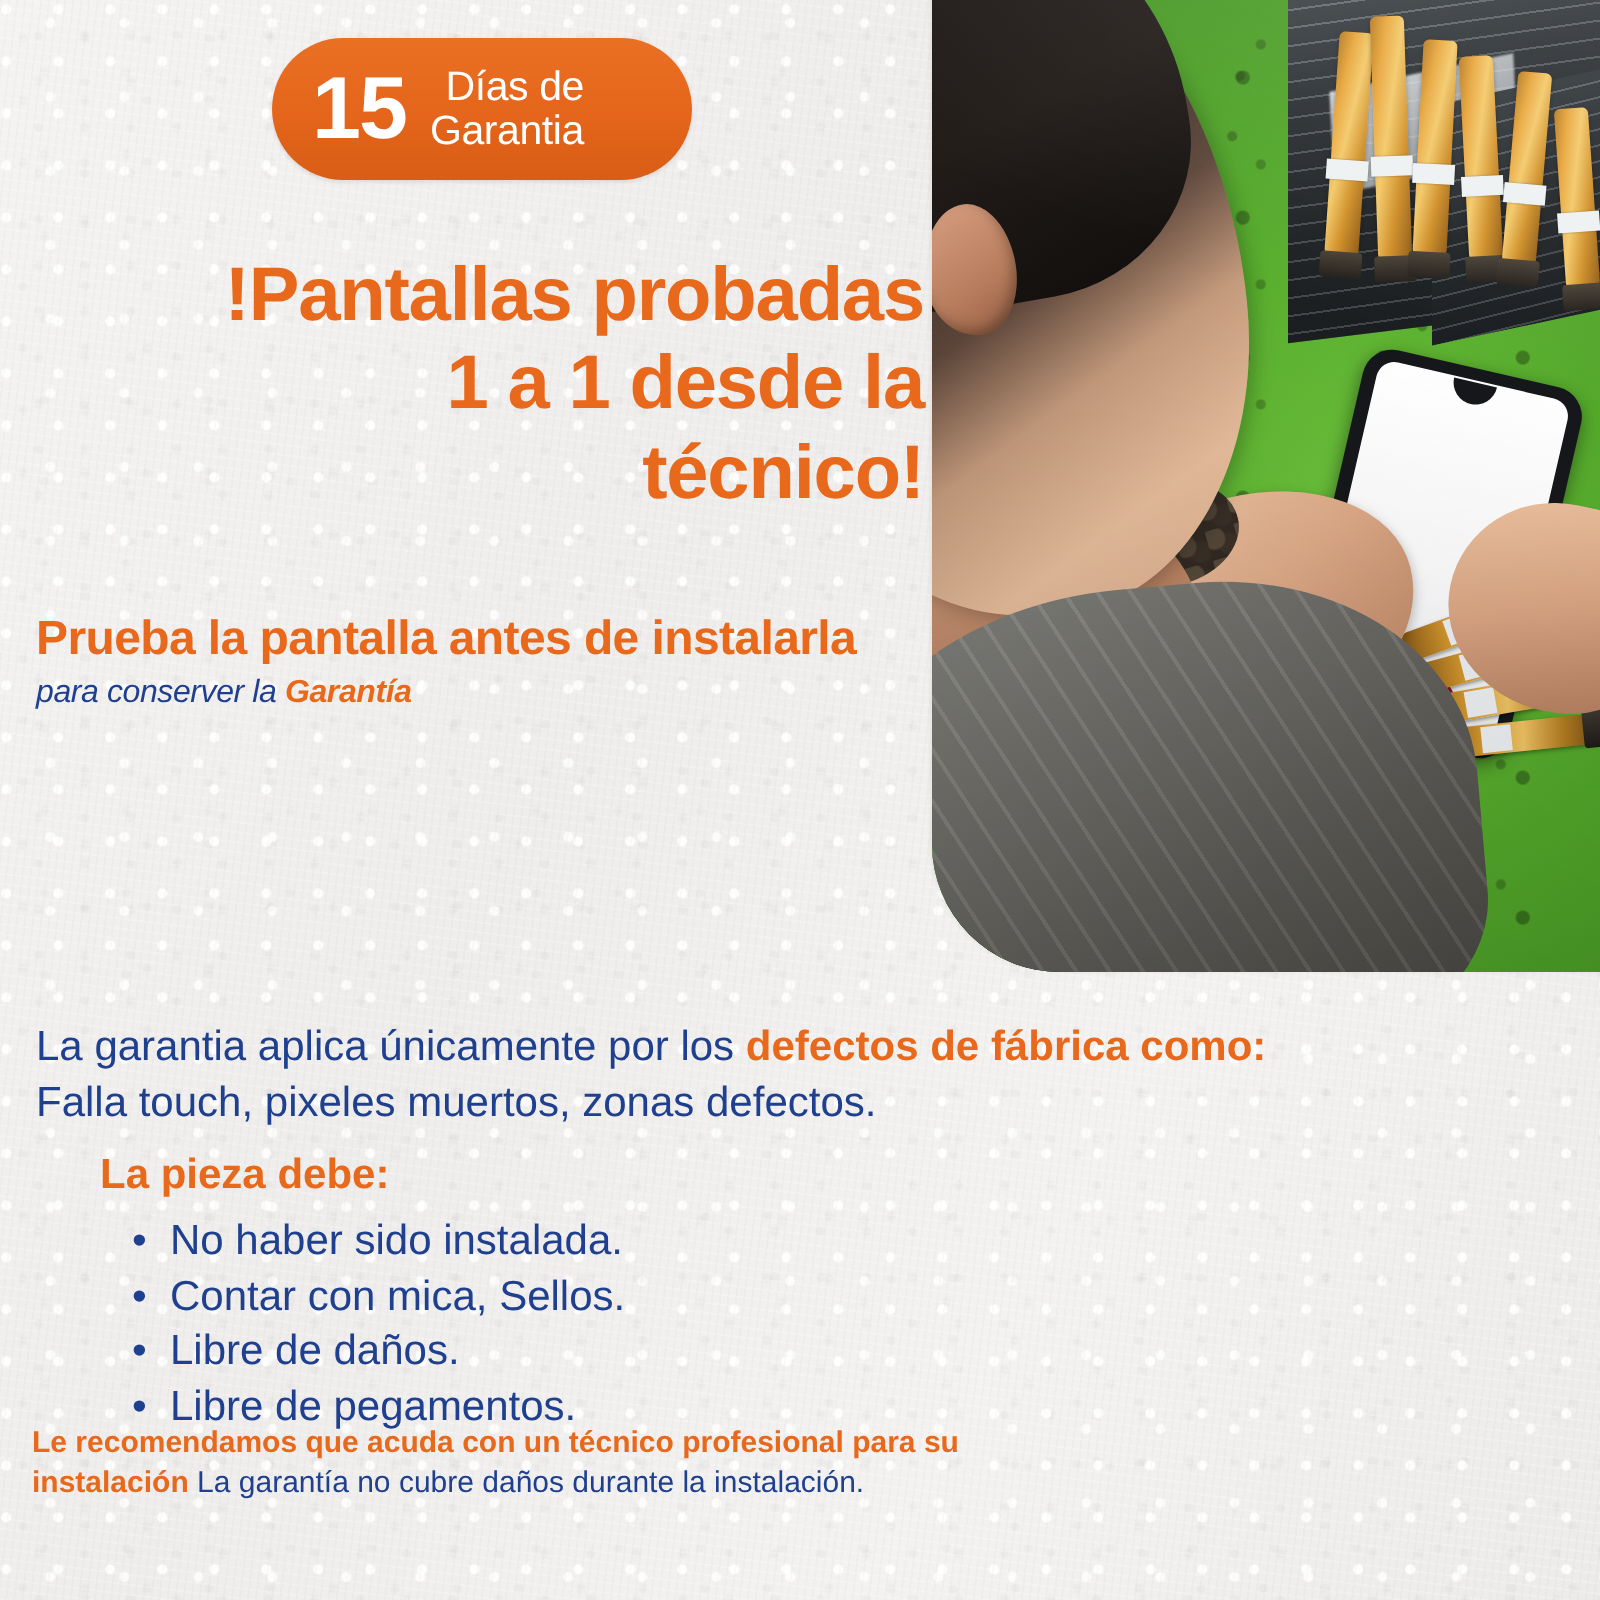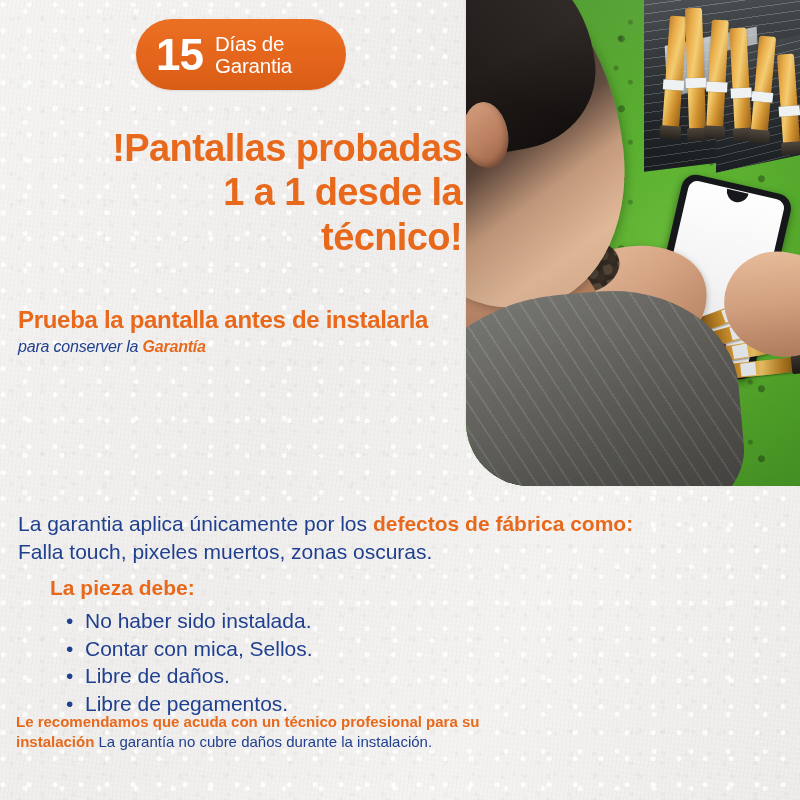--- a/index.html
+++ b/index.html
@@ -61,20 +61,21 @@
     letter-spacing: -1px;
     margin-left: 20px;
     margin-right: 12px;
     font-family: "Liberation Sans", sans-serif;
   }
   .badge-lines {
     display: flex;
     flex-direction: column;
     justify-content: center;
     line-height: 1.04;
+    align-items: flex-end;
   }
   .badge-lines span {
     color: #ffffff;
     font-size: 20.5px;
     font-weight: normal;
     letter-spacing: -0.2px;
   }
 
   
   .photo {
@@ -522,21 +523,21 @@
     <span>técnico!</span>
   </div>
 
   <div class="subblock">
     <div class="sub-l1">Prueba la pantalla antes de instalarla</div>
     <div class="sub-l2"><span>para conserver la</span> <b>Garantía</b></div>
   </div>
 
   <div class="para">
     <span class="l"><span>La garantia aplica únicamente por los</span> <b>defectos de fábrica como:</b></span>
-    <span class="l">Falla touch, pixeles muertos, zonas oscuras.</span>
+    <span class="l">Falla touch, pixeles muertos, zonas defectos.</span>
   </div>
 
   <div class="listwrap">
     <div class="list-title">La pieza debe:</div>
     <ul class="bullets">
       <li>No haber sido instalada.</li>
       <li>Contar con mica, Sellos.</li>
       <li>Libre de daños.</li>
       <li>Libre de pegamentos.</li>
     </ul>

